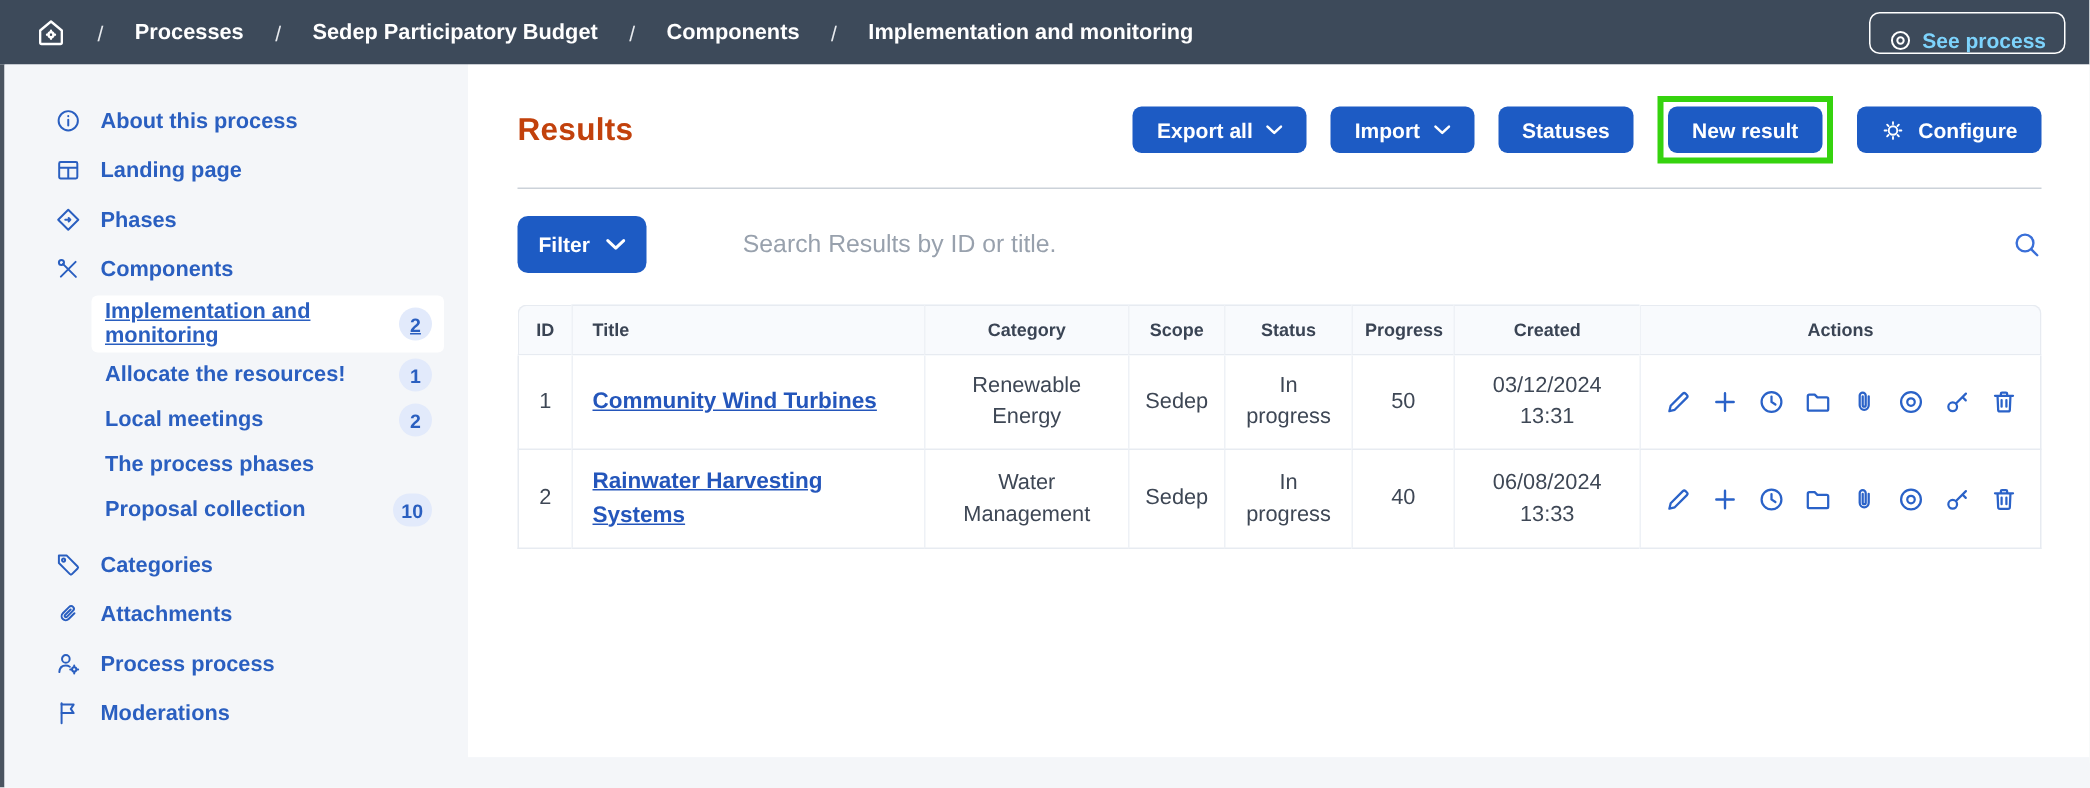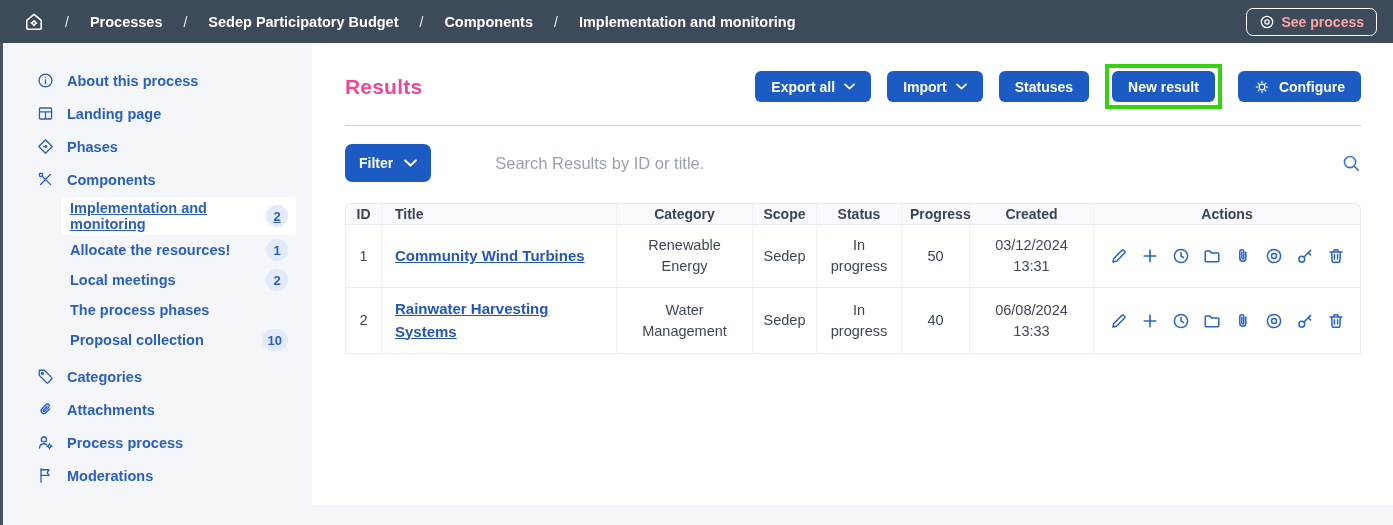--- a/index.html
+++ b/index.html
@@ -5,58 +5,58 @@
   * { margin:0; padding:0; box-sizing:border-box; }
   html,body { width:1393px; height:525px; }
   body { font-family:"Liberation Sans", sans-serif; background:#eef1f4; overflow:hidden; }
   .app { width:1393px; height:525px; display:flex; flex-direction:column; }
 
   
   .topbar { height:43px; background:#3d4a5a; display:flex; align-items:center; padding:0 16px 0 24px; gap:21px; flex:0 0 auto; }
   .crumb-home { display:inline-flex; color:#fff; }
   .crumb { color:#fff; font-size:14.5px; font-weight:600; text-decoration:none; cursor:pointer; white-space:nowrap; }
   .crumb-sep { color:#e8ebef; font-size:14px; font-weight:400; }
-  .see-process-btn { margin-left:auto; display:inline-flex; align-items:center; gap:7px; color:#fca5a5; background:transparent; border:1.5px solid #fff; border-radius:7px; height:28px; padding:0 12px; font-size:14px; font-weight:700; font-family:inherit; cursor:pointer; white-space:nowrap; }
+  .see-process-btn { margin-left:auto; display:inline-flex; align-items:flex-end; gap:7px; color:#7dd3fc; background:transparent; border:1.5px solid #fff; border-radius:7px; height:28px; padding:0 12px; font-size:14px; font-weight:700; font-family:inherit; cursor:pointer; white-space:nowrap; }
 
   
   .content { flex:1; display:flex; min-height:0; }
   .leftstrip { width:3px; background:#4a5460; flex:0 0 auto; }
   .sidebar { width:309px; flex:0 0 auto; background:#f4f6f9; padding-top:21px; }
   .main-col { flex:1; display:flex; flex-direction:column; min-width:0; }
   .main { background:#fff; height:462px; padding:21px 32px 0 33px; }
   .main-footer { flex:1; background:#f4f6f9; }
 
   
   .nav-item { display:flex; align-items:center; gap:13px; padding:8px 12px 8px 34px; color:#2a5fc0; font-size:14.5px; font-weight:600; cursor:pointer; }
   .nav-item svg { flex:0 0 auto; }
   .sub-list { margin:1px 16px 5px 58px; }
   .sub-item { display:flex; justify-content:space-between; align-items:center; gap:8px; min-height:30px; padding:3px 8px 3px 9px; border-radius:4px; color:#2a5fc0; font-size:14.5px; font-weight:600; cursor:pointer; }
   .sub-item.selected { background:#ffffff; }
   .sub-item.selected .sub-label, .sub-item.selected .badge { text-decoration:underline; }
   .badge { min-width:22px; height:22px; padding:0 6px; border-radius:11px; background:#e2eafb; color:#2a5fc0; display:inline-flex; align-items:center; justify-content:center; font-size:13px; font-weight:700; }
 
   
   .main-header { display:flex; align-items:center; justify-content:space-between; min-height:45px; }
-  .page-title { font-size:21px; font-weight:700; color:#ec4899; letter-spacing:.2px;text-align:right; }
+  .page-title { font-size:21px; font-weight:700; color:#c2410c; letter-spacing:.2px;text-align:right; }
   .header-buttons { display:flex; align-items:center; gap:16px; }
   .btn { background:#1d5bc4; color:#fff; border:none; border-radius:6px; height:31px; padding:0 16px; font-size:14px; font-weight:700; font-family:inherit; display:inline-flex; align-items:center; gap:9px; cursor:pointer; white-space:nowrap; }
   .green-wrap { border:4px solid #35d30e; padding:3px; display:inline-flex; }
 
   .divider { border:none; border-top:1px solid #ccd2d9; margin-top:16px; }
 
   
   .filter-row { display:flex; align-items:center; margin-top:18px; }
   .filter-btn { height:38px; border-radius:7px; padding:0 14px; gap:11px; }
   .search-input { flex:1; margin-left:64px; border:none; outline:none; background:transparent; font-family:inherit; font-size:16.5px; color:#333; }
   .search-input::placeholder { color:#98a1ad; }
   .search-icon { margin-left:12px; display:inline-flex; color:#3a6fd8; cursor:pointer; }
 
   
   .results-table { width:100%; margin-top:21px; border-collapse:separate; border-spacing:0; table-layout:fixed; }
-  .results-table th { background:#f8fafd; font-size:14px; font-weight:700; color:#3a4454; padding:2px 8px; border-top:1px solid #e7ebf1; border-bottom:1px solid #e7ebf1; border-left:1px solid #eef1f6; text-align:center; }
+  .results-table th { background:#f8fafd; font-size:12px; font-weight:700; color:#3a4454; padding:9px 8px; border-top:1px solid #e7ebf1; border-bottom:1px solid #e7ebf1; border-left:1px solid #eef1f6; text-align:center; }
   .results-table th:first-child { border-left:1px solid #e7ebf1; border-top-left-radius:6px; }
   .results-table th:last-child { border-right:1px solid #e7ebf1; border-top-right-radius:6px; }
   .results-table th.h-title { text-align:left; padding-left:13px; }
   .results-table td { background:#fff; font-size:14.5px; color:#3e4755; padding:10px 8px; border-left:1px solid #eef1f6; border-bottom:1px solid #e7ebf1; text-align:center; vertical-align:middle; line-height:1.45; }
   .results-table td:first-child { border-left:1px solid #e7ebf1; }
   .results-table td:last-child { border-right:1px solid #e7ebf1; }
   .results-table td.title-cell { text-align:left; padding-left:13px; }
   .title-link { color:#2456bb; font-weight:700; font-size:15px; text-decoration:underline; cursor:pointer; display:inline-block; max-width:196px; line-height:1.5; }
   .cat-narrow { display:inline-block; max-width:92px; }
   .dt { display:inline-block; max-width:92px; }

